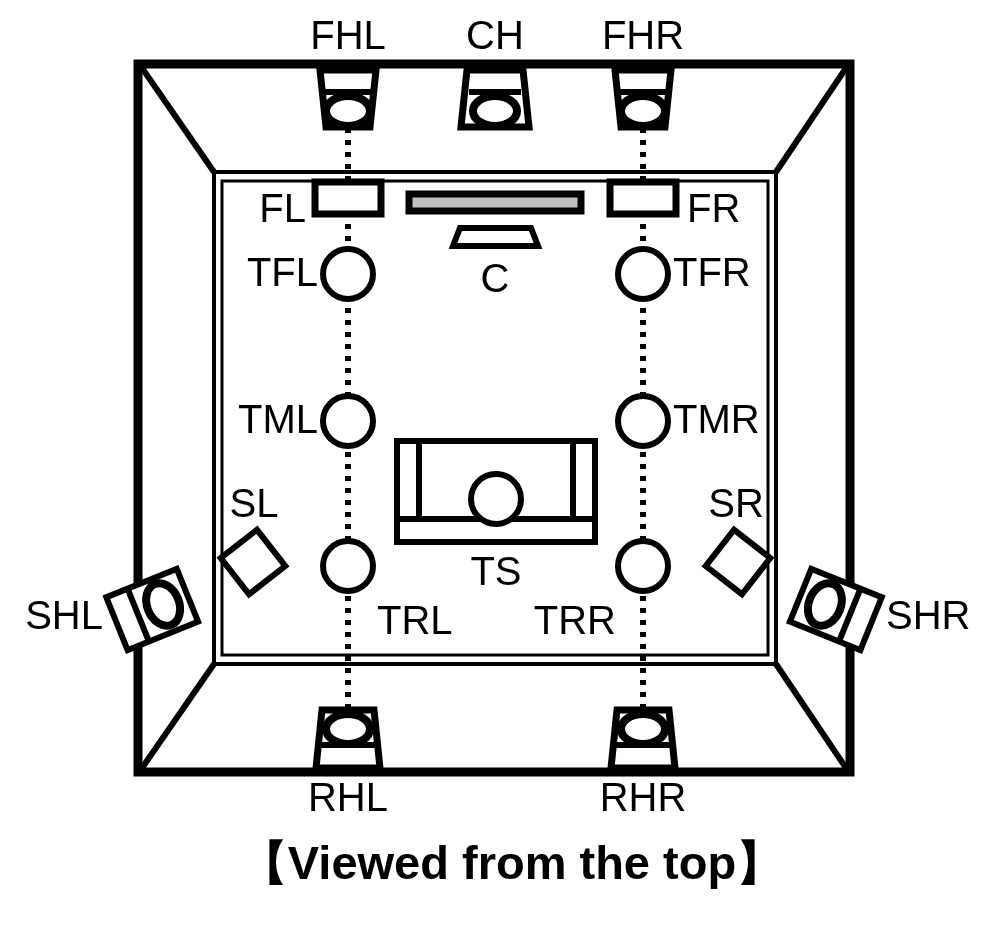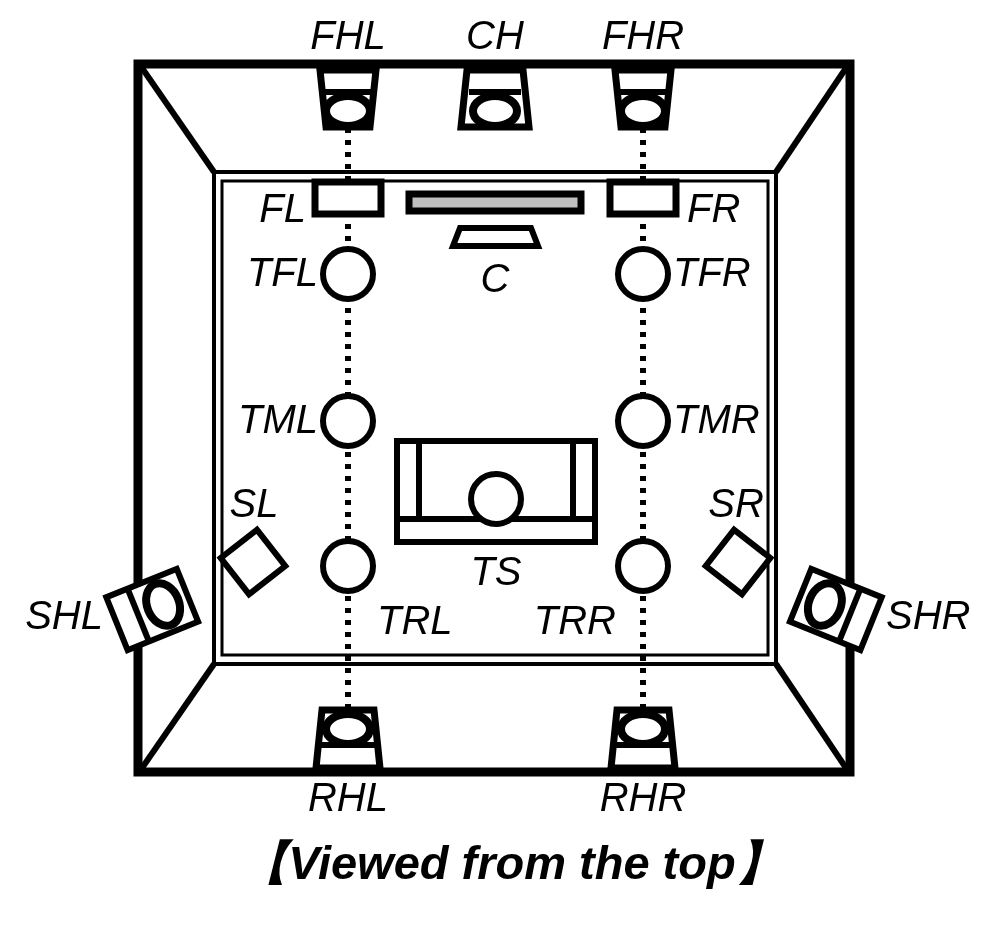--- a/index.html
+++ b/index.html
@@ -11,21 +11,20 @@
   body {
     width: 992px;
     height: 928px;
     overflow: hidden;
     font-family: "Liberation Sans", sans-serif;
   }
   #diagram-root {
     position: relative;
     width: 992px;
     height: 928px;
-    font-style: italic;
   }
   svg#room-diagram {
     display: block;
     width: 992px;
     height: 928px;
   }
   .room-line {
     fill: none;
     stroke: #000000;
     stroke-linecap: butt;

